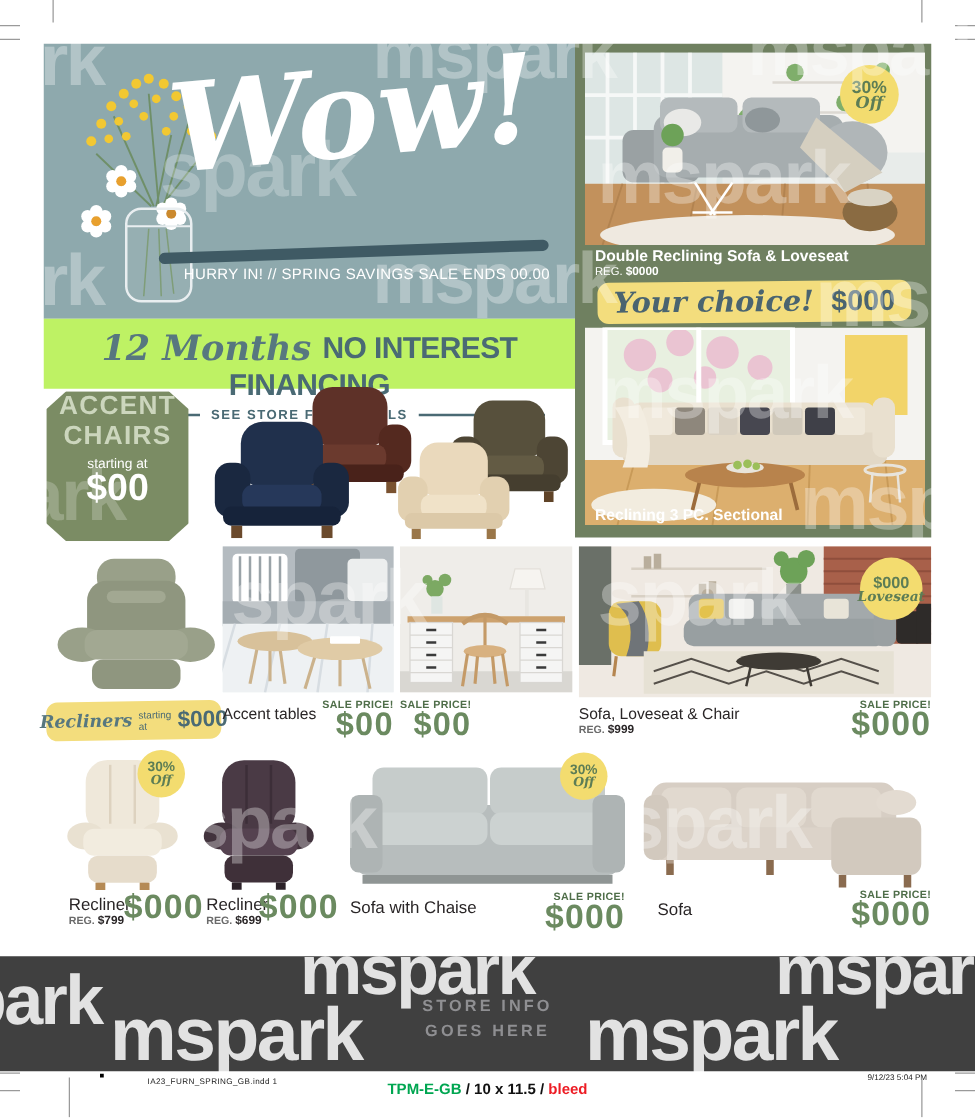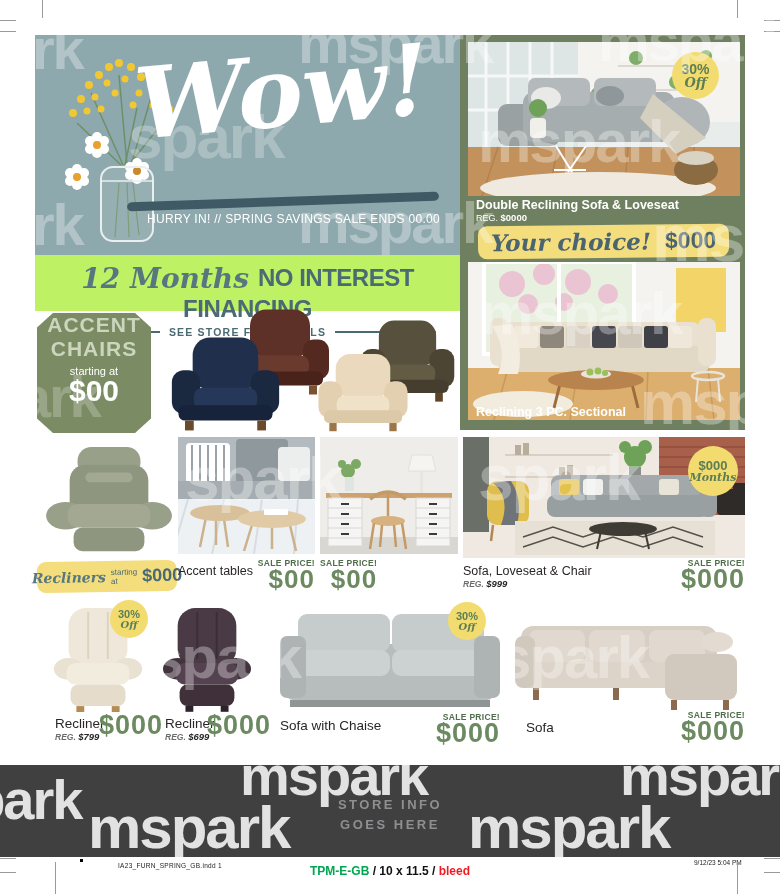--- a/index.html
+++ b/index.html
@@ -40,21 +40,21 @@
   .choice .cprice{font-size:23px;font-weight:bold;color:#4a6470;}
 
   
   .badge{border-radius:50%;background:#f3dc6f;display:flex;flex-direction:column;align-items:center;justify-content:center;line-height:1;}
   .badge .pct{font-weight:bold;color:#5d7d55;}
   .badge .off{color:#5d7d55;}
 
   
   .cap-row{display:flex;justify-content:space-between;align-items:flex-start;}
   .item-name{font-size:12.5px;color:#2a2627;padding-top:6px;}
-  .reg-line{font-size:8.5px;color:#6b6b6b;font-weight:bold;font-style:italic;}
+  .reg-line{font-size:8.5px;color:#6b6b6b;font-weight:bold;}
   .reg-line b{color:#2a2627;font-size:9.5px;}
   .price-block{text-align:right;}
   .sale-label{font-size:8.5px;font-weight:bold;color:#4f6e49;letter-spacing:.3px;}
   .sale-price{font-size:26px;font-weight:bold;color:#6b8a60;line-height:.85;letter-spacing:1px;}
   .big-price{font-size:27px;font-weight:bold;color:#6b8a60;line-height:.85;letter-spacing:1px;}
 
   
   .recl-banner{left:37px;top:561px;width:140px;height:31px;background:#f3dd7d;border-radius:9px;
     display:flex;align-items:center;justify-content:center;gap:5px;transform:rotate(-1deg);}
   .recl-banner .script{font-size:14px;color:#57777f;}
@@ -500,21 +500,21 @@
     <ellipse cx="160" cy="92" rx="34" ry="7" fill="#3f3b35"></ellipse>
     <g stroke="#3f3b35" stroke-width="2">
         <line x1="138" y1="94" x2="134" y2="112"></line>
         <line x1="182" y1="94" x2="186" y2="112"></line>
       </g>
     <rect x="254" y="52" width="20" height="26" rx="4" fill="#2e2b29"></rect>
     <rect x="270" y="46" width="12" height="32" fill="#2e2b29"></rect>
   </svg>
   <div class="abs badge" style="left:688px;top:446px;width:50px;height:50px;z-index:6;">
     <span class="pct" style="font-size:13px;">$000</span>
-    <span class="off script" style="font-size:11px;">Months</span>
+    <span class="off script" style="font-size:11px;">Loveseat</span>
   </div>
   <div class="abs cap-row" style="left:463px;top:558px;width:282px;">
     <div>
       <div class="item-name">Sofa, Loveseat &amp; Chair</div>
       <div class="reg-line">
         <span>REG.</span>
         <b>$999</b>
       </div>
     </div>
     <div class="price-block">

